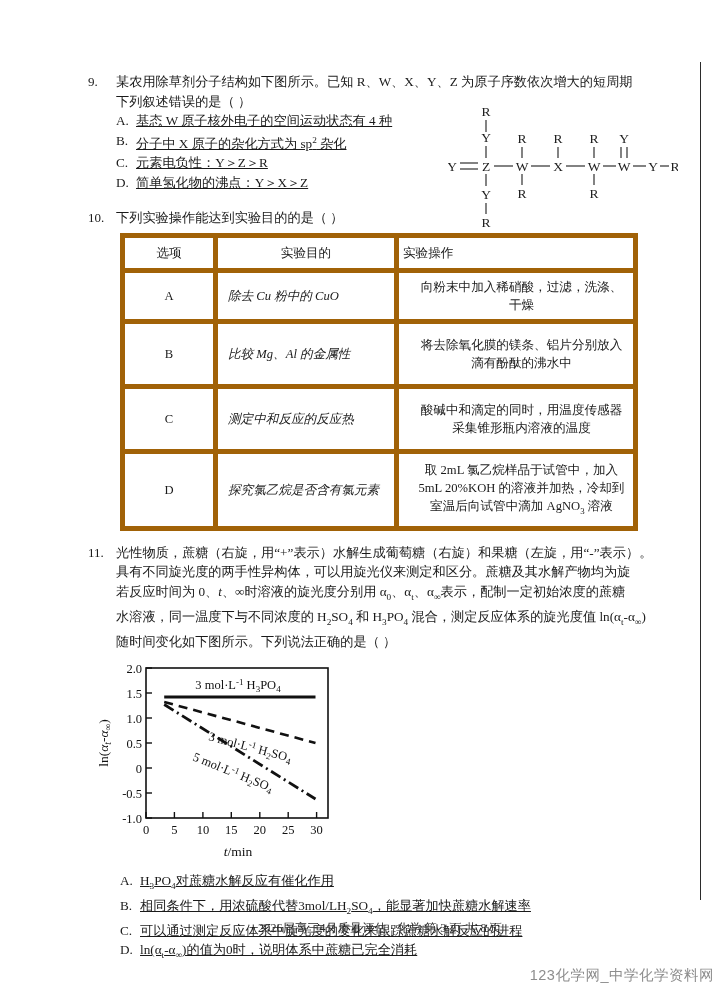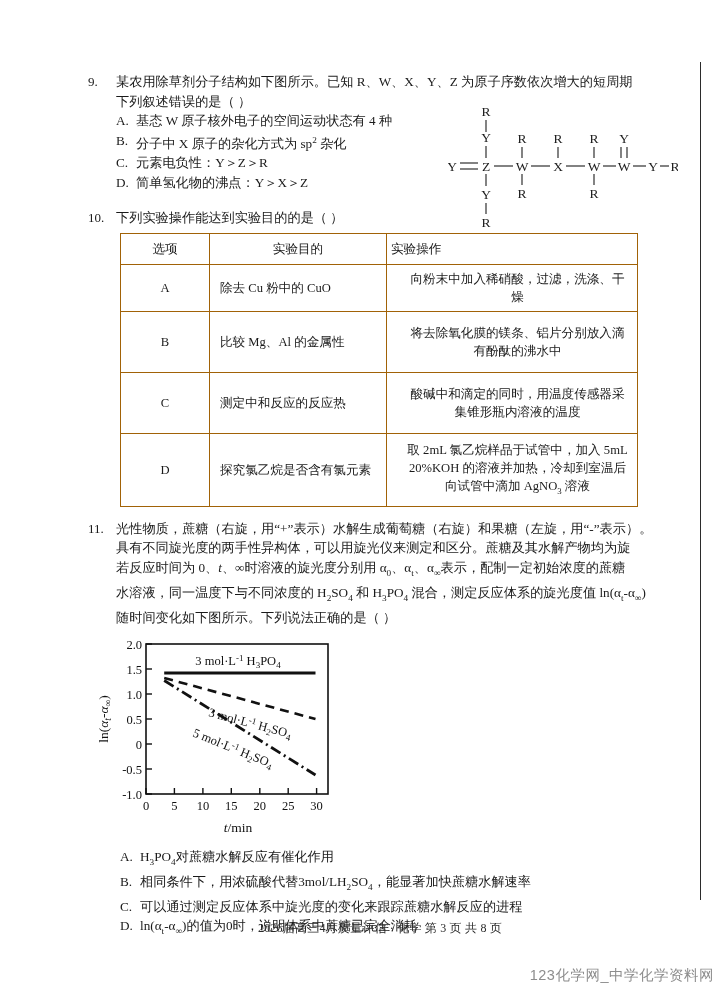--- a/index.html
+++ b/index.html
@@ -60,21 +60,21 @@
   .opt {
     display: flex;
     font-size: 13.2px;
     line-height: 19.5px;
   }
   .opt-letter {
     width: 20px;
     flex: 0 0 20px;
     font-family: "Liberation Serif", serif;
   }
-  .opt-text { flex: 1 1 auto; }
+  .opt-text { flex: 1 1 auto; text-decoration: underline; }
 
   sup { font-size: 0.7em; vertical-align: super; }
   sub { font-size: 0.7em; vertical-align: sub; }
 
   
   .molecule {
     position: absolute;
     left: 360px;
     top: 28px;
     width: 230px;
@@ -85,31 +85,31 @@
 
   
   .exp-table {
     margin-left: 32px;
     margin-top: 5px;
     border-collapse: collapse;
     width: 518px;
     table-layout: fixed;
   }
   .exp-table td, .exp-table th {
-    border: 1px solid #a16207;
+    border: 5px solid #a16207;
     font-size: 12.6px;
     line-height: 18px;
     font-weight: normal;
     padding: 5px 7px;
     vertical-align: middle;
   }
   .exp-table .c-opt { width: 80px; text-align: center; }
   .exp-table .c-goal { width: 168px; text-align: center; }
   .exp-table thead td { text-align: center; padding: 6px 4px; }
-  .exp-table tbody td.c-goal { text-align: left; padding-left: 10px; }
+  .exp-table tbody td.c-goal { text-align: left; padding-left: 10px; font-style: italic; }
   .exp-table tbody td.c-op { text-align: center; padding-left: 18px; }
   .r-a td { height: 34px; }
   .r-b td { height: 50px; }
   .r-c td { height: 50px; }
   .r-d td { height: 62px; }
 
   
   .chart-wrap {
     margin-top: 6px;
     margin-left: 0;

